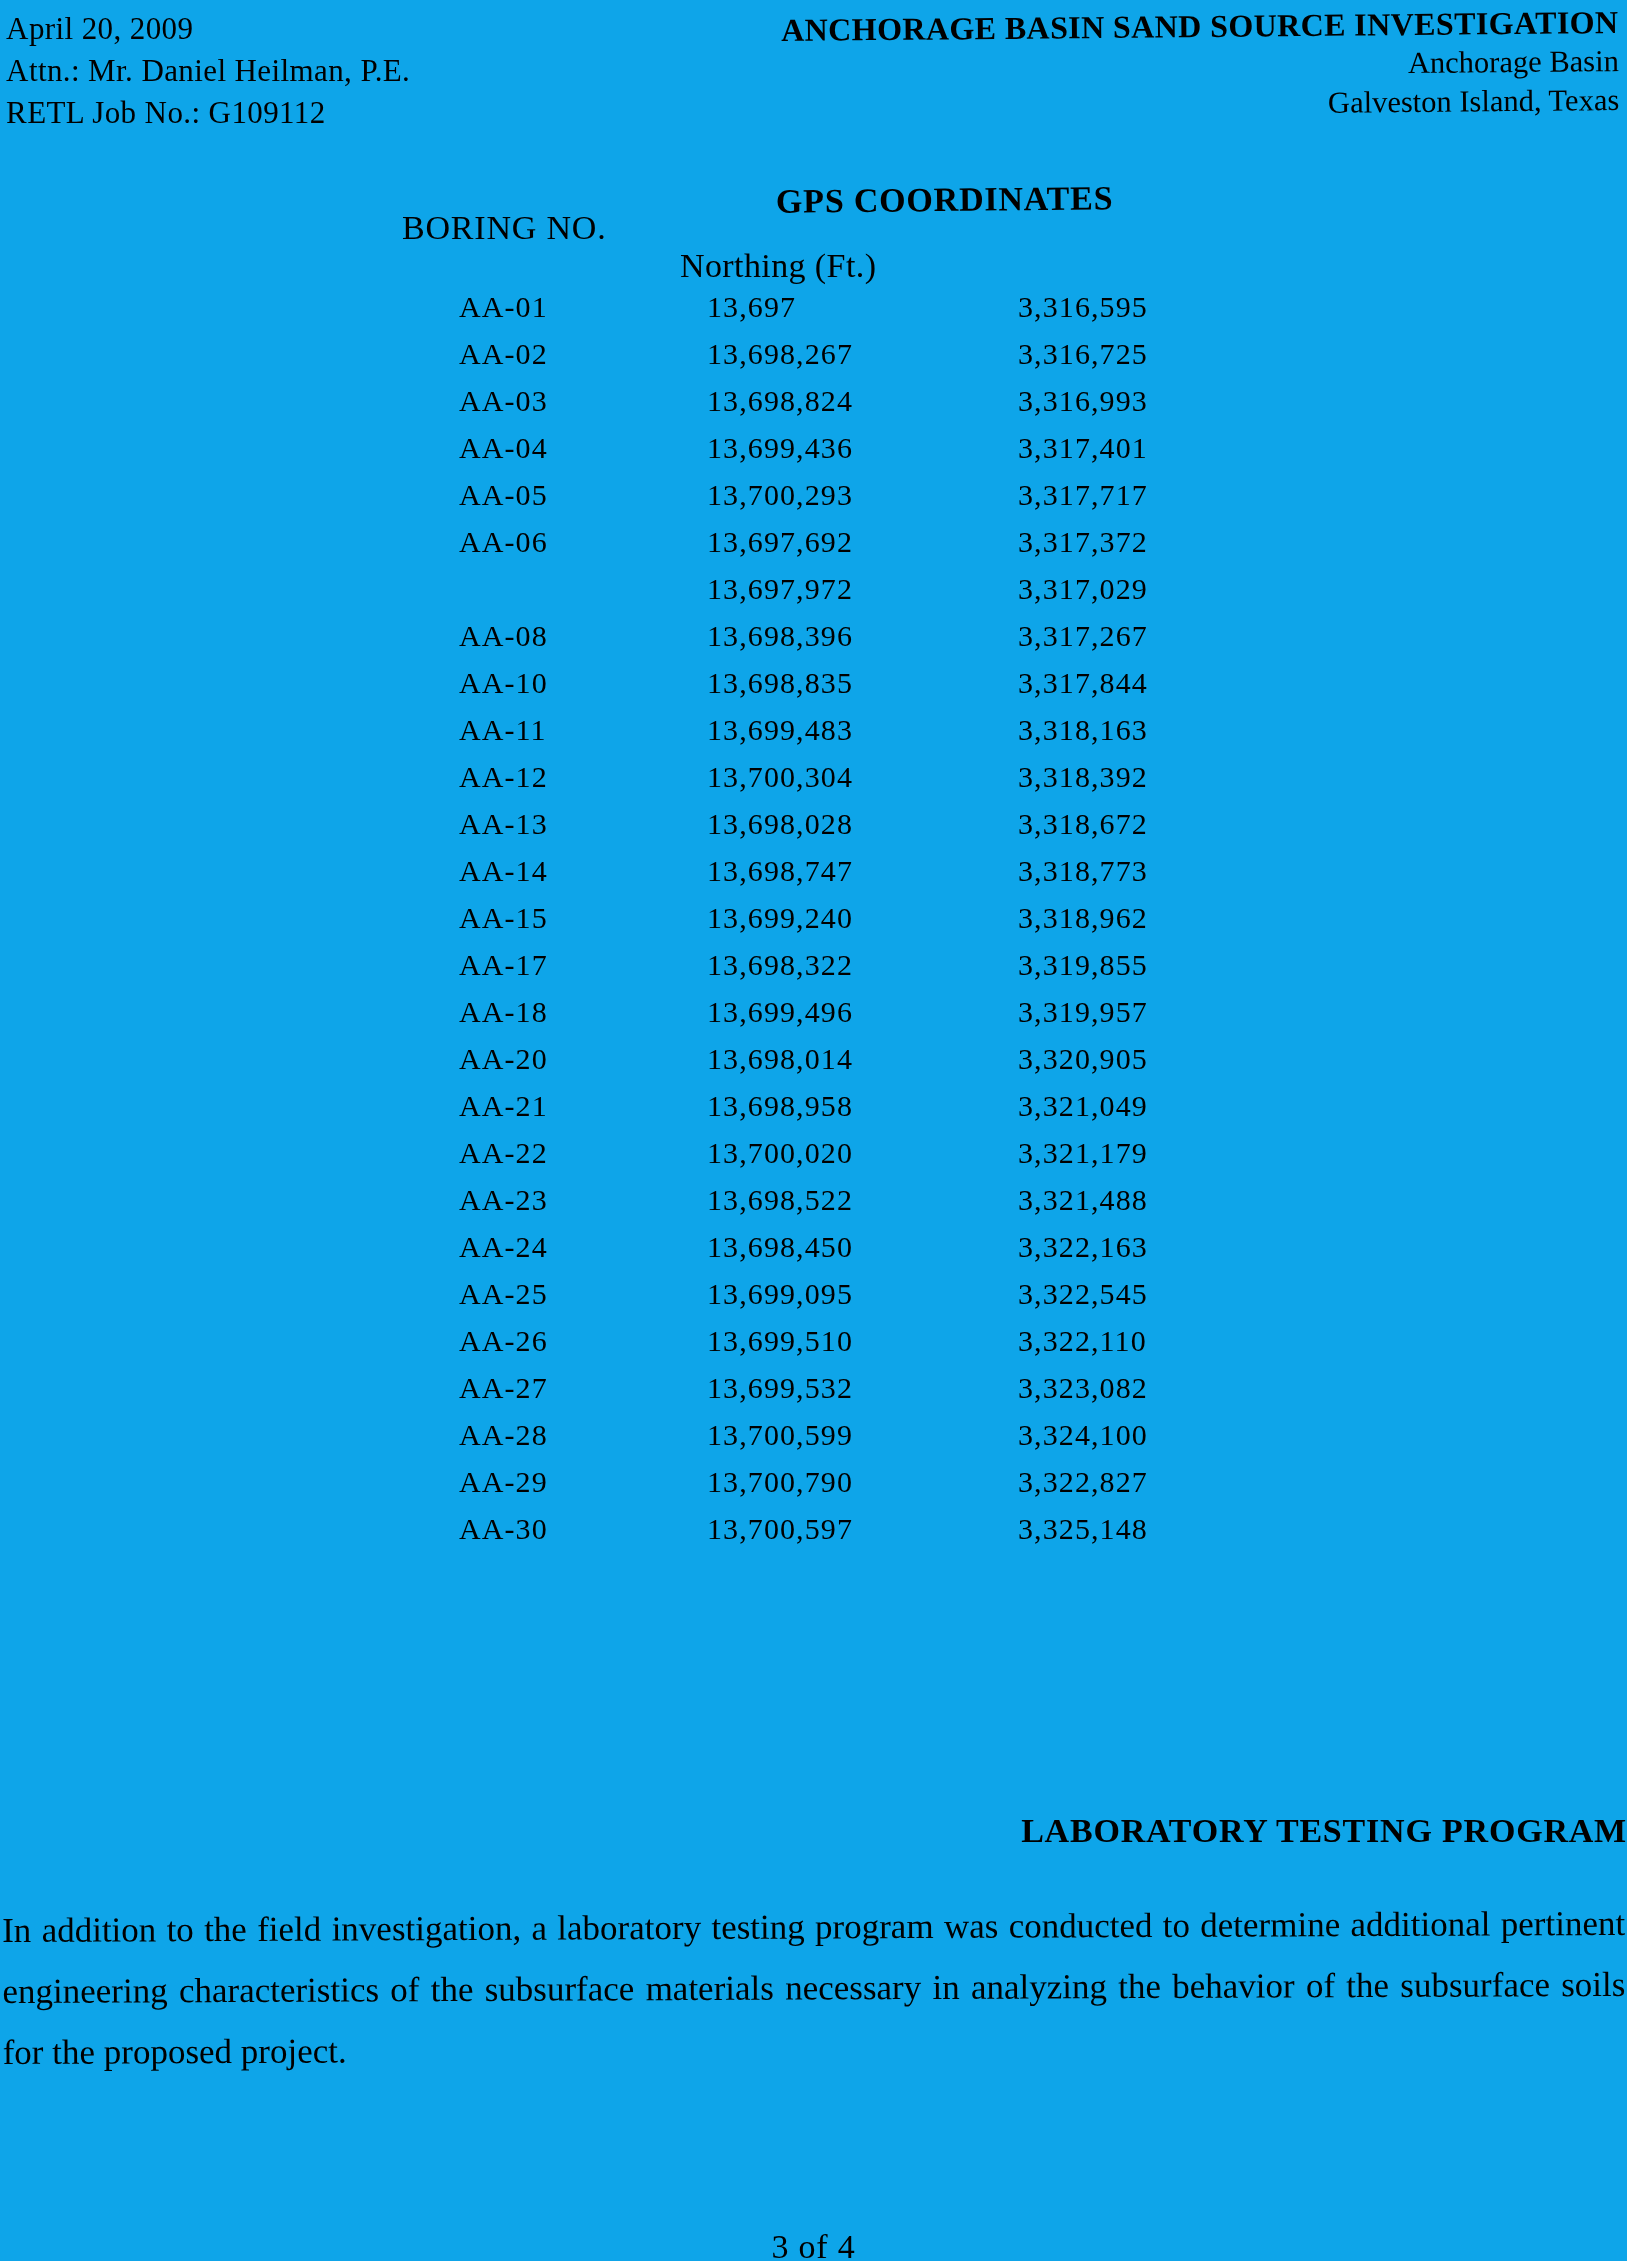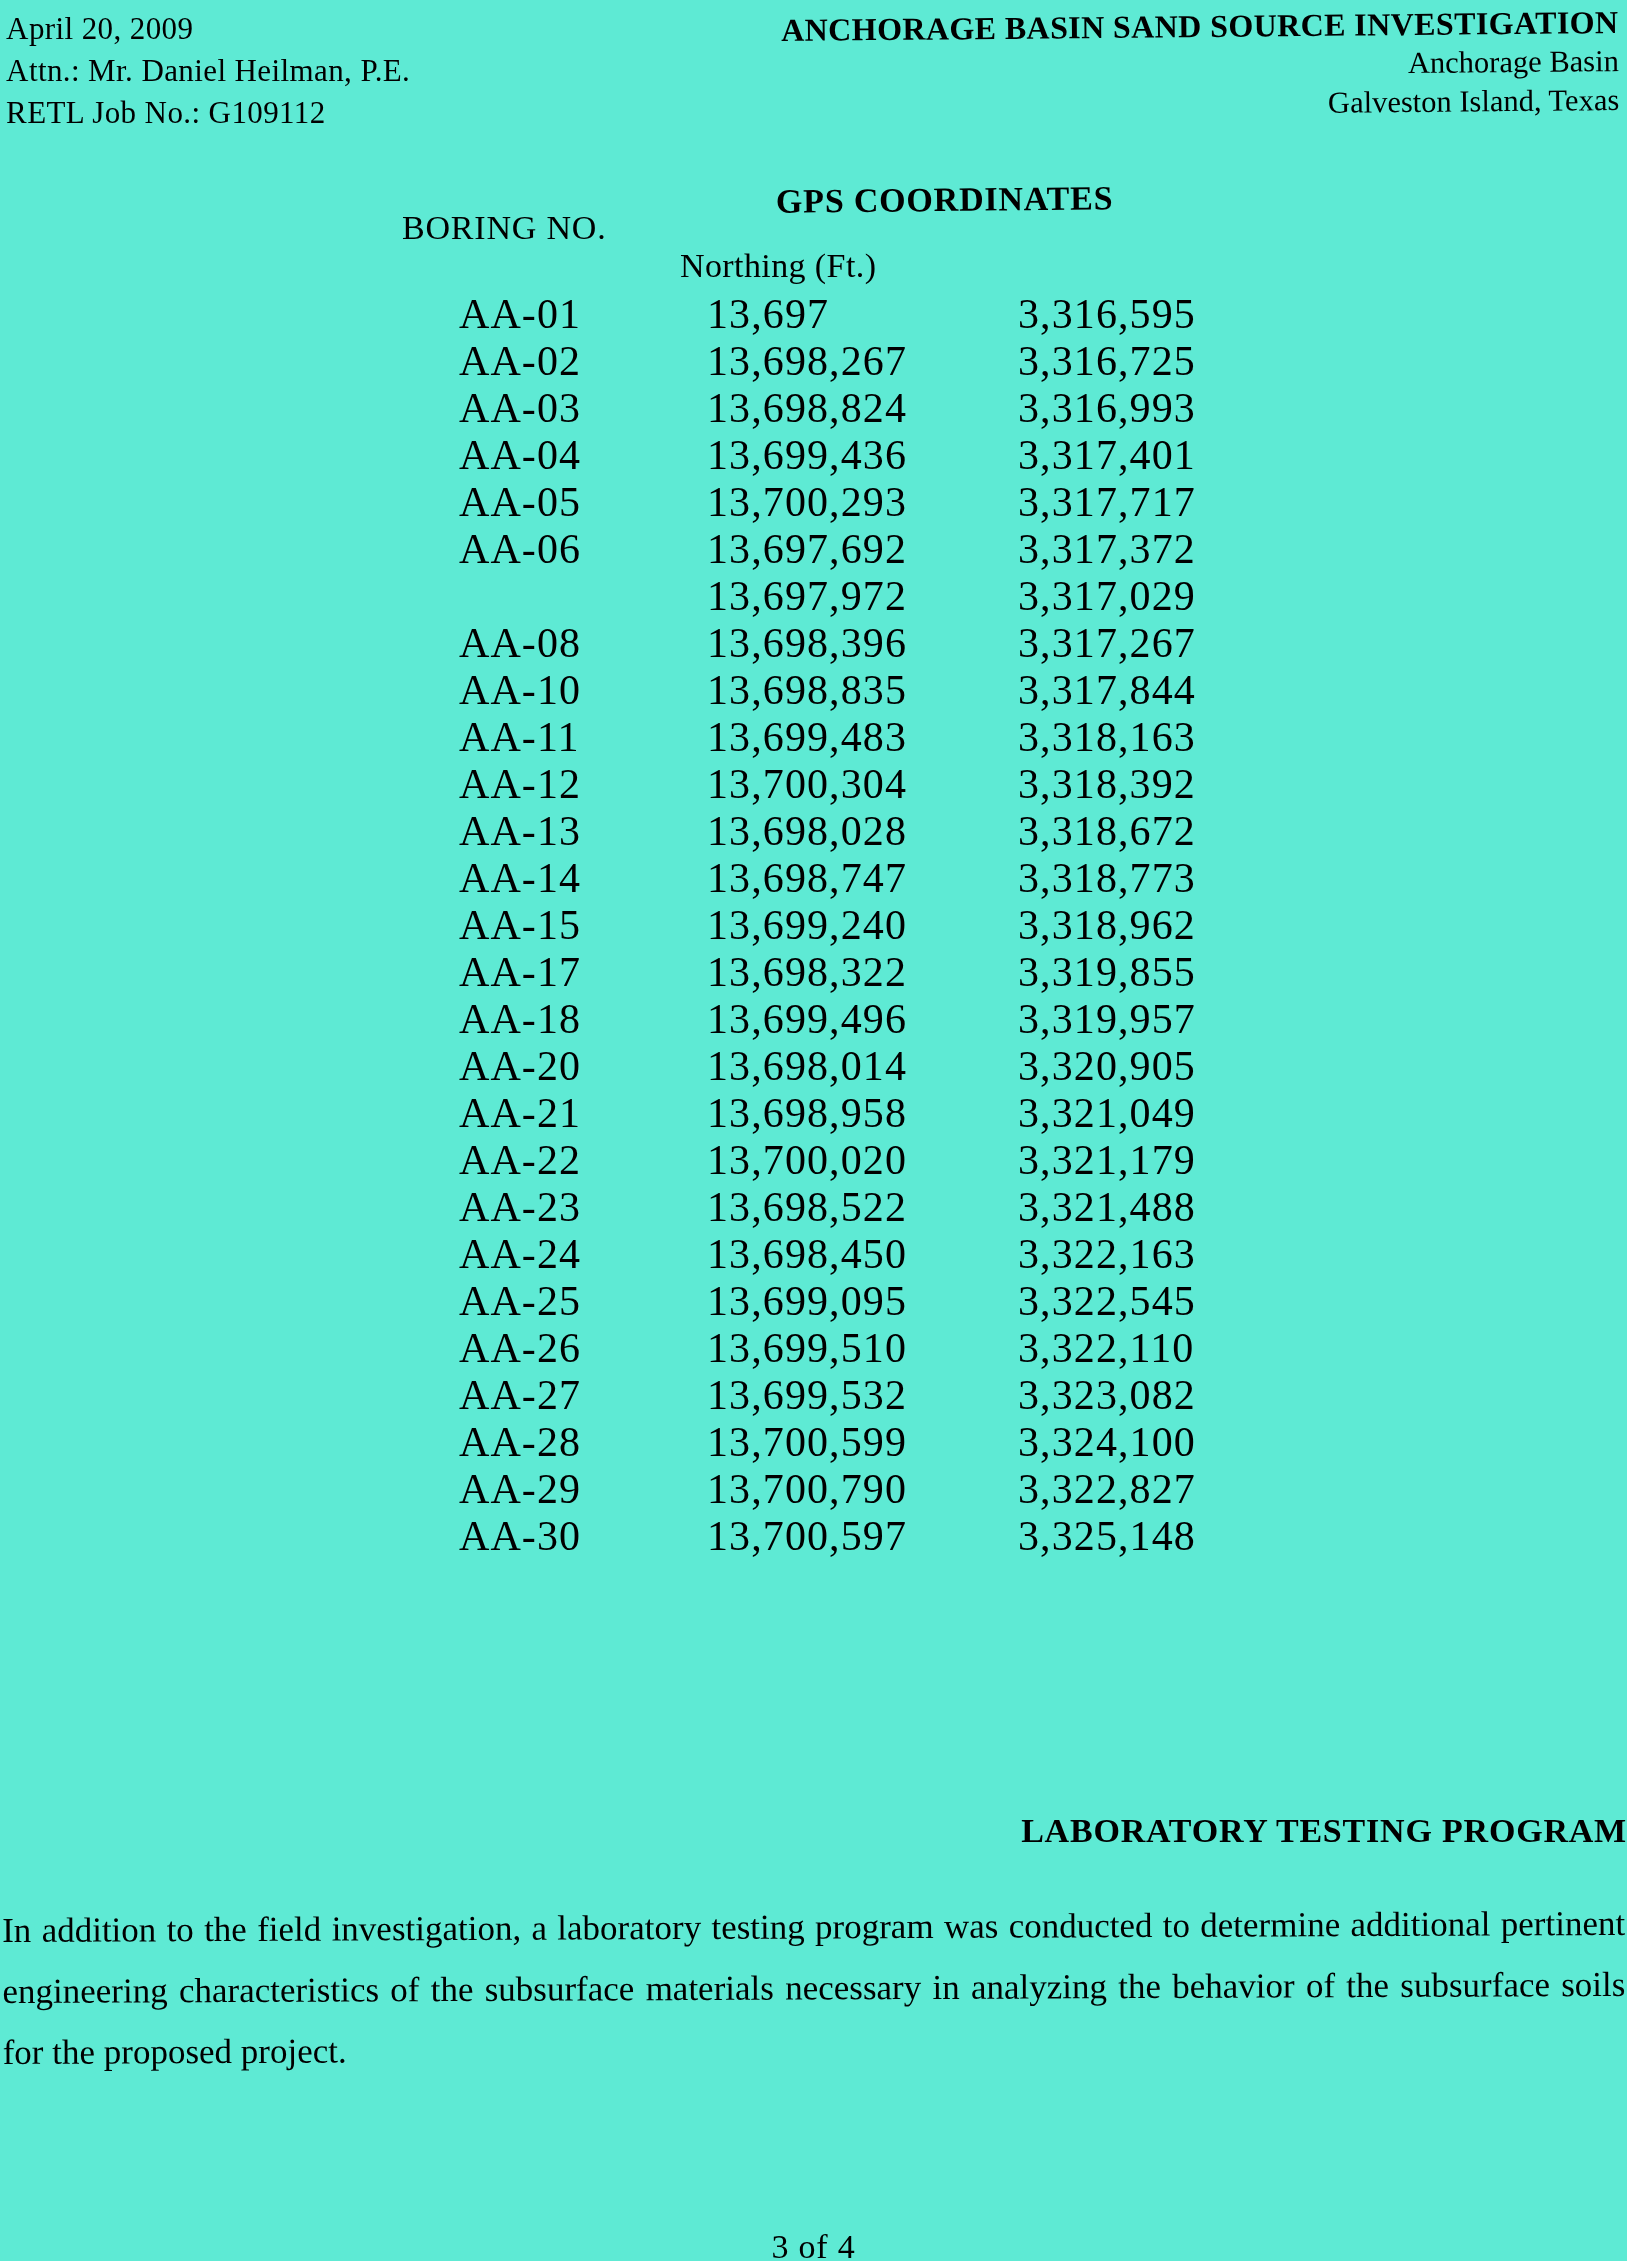--- a/index.html
+++ b/index.html
@@ -1,31 +1,31 @@
 <!DOCTYPE html>
 <html style="font-size:12.2px"><head>
 <meta charset="utf-8">
 <style>
   html,body { margin:0; padding:0; background:#e8e8e8; }
   .page {
     position:relative; width:1627px; height:2261px;
-    background:#5eead4; color:#000000;
+    background:#0ea5e9; color:#000000;
     font-family:"Liberation Serif", serif;
     overflow:hidden;
   }
   .hdr-left { position:absolute; top:7.6px; left:6.1px; font-size:31px; line-height:42px; letter-spacing:0.4px; }
   .hdr-right { position:absolute; top:3px; right:9.1px; text-align:right; font-size:30.5px; line-height:39px;
                transform:rotate(-0.55deg); transform-origin:right top; }
   .hdr-right .title { font-weight:bold; font-size:32px; letter-spacing:0.4px; }
   .th-boring { position:absolute; left:402px; top:209px; font-size:34px; font-weight:normal; letter-spacing:0.8px; }
   .th-gps { position:absolute; left:776px; top:181px; font-size:34px; font-weight:bold; letter-spacing:0.8px;
             transform:rotate(-0.6deg); }
   .th-northing { position:absolute; left:680px; top:247px; font-size:34px; letter-spacing:0.4px; }
   .rows { position:absolute; left:0; top:290px; width:100%; }
-  .row { position:relative; height:47px; font-size:42px; letter-spacing:1.1px; white-space:nowrap; }
+  .row { position:relative; height:47px; font-size:30px; letter-spacing:1.1px; white-space:nowrap; }
   .row .c1 { position:absolute; left:459px; }
   .row .c2 { position:absolute; left:707px; }
   .row .c3 { position:absolute; left:1018px; }
   .section-heading { position:absolute; top:1812px; left:0; width:100%; text-align:right;
                      font-size:34px; font-weight:bold; letter-spacing:0.8px; }
   .paragraph { position:absolute; top:1900px; left:1.5px; width:1623px; font-size:35px; line-height:61px;
                text-align:justify; transform:rotate(-0.25deg); transform-origin:left top; }
   .footer { position:absolute; bottom:-4.6px; left:0; width:100%; text-align:center; font-size:34px; letter-spacing:0.8px; }
 </style>
 </head>

